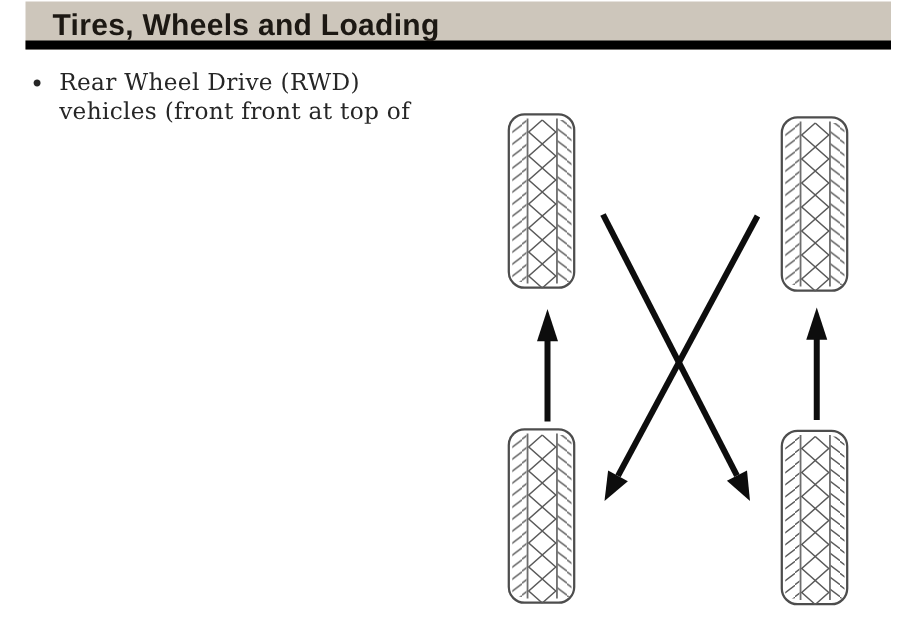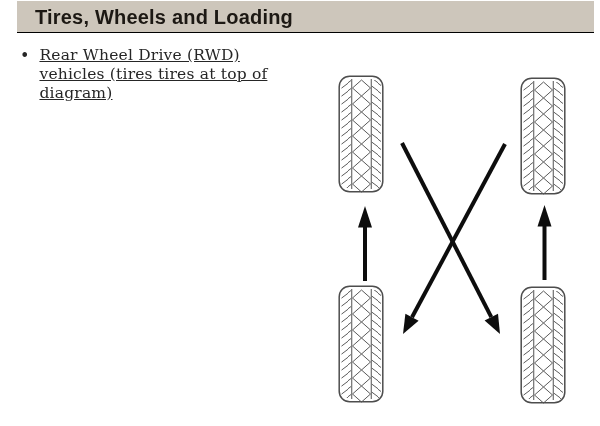--- a/index.html
+++ b/index.html
@@ -12,21 +12,21 @@
   .page {
     position: relative;
     width: 600px; height: 426px;
     background: #ffffff;
   }
   .title-bar {
     position: absolute;
     left: 17px; top: 1px;
     width: 577px; height: 32px;
     background: #cdc6bb;
-    border-bottom: 1px solid #000000;
+    border-bottom: 6px solid #000000;
     box-sizing: border-box;
   }
   .title-bar h1 {
     margin: 0;
     padding: 5px 0 0 18px;
     font-family: "Liberation Sans", sans-serif;
     font-size: 20px;
     font-weight: bold;
     letter-spacing: 0.2px;
     color: #1c1813;
@@ -45,42 +45,41 @@
     color: #262626;
     margin-right: 10px;
   }
   .bullet-lines {
     font-family: "DejaVu Serif", serif;
     font-size: 15.5px;
     line-height: 19px;
     letter-spacing: 0.2px;
     color: #262626;
   }
-  .bullet-lines span { display: block; white-space: nowrap; text-decoration: underline; }
+  .bullet-lines span { display: block; white-space: nowrap; }
   .diagram-svg {
     position: absolute;
     left: 320px; top: 60px;
     width: 260px; height: 366px;
   }
 </style>
 </head>
 <body>
 
 <div class="page">
 
   <header class="title-bar" style="background: rgb(205, 198, 187);">
     <h1>Tires, Wheels and Loading</h1>
   </header>
 
   <div class="bullet-item">
     <span class="bullet-marker">•</span>
     <span class="bullet-lines">
       <span>Rear Wheel Drive (RWD)</span>
-      <span>vehicles (tires tires at top of</span>
-      <span>diagram)</span>
+      <span>vehicles (front front at top of</span>
     </span>
   </div>
 
   <svg class="diagram-svg" viewBox="320 60 260 366" xmlns="http://www.w3.org/2000/svg">
     <defs>
       <pattern id="hatchL" width="10" height="8" patternUnits="userSpaceOnUse">
         <line x1="-1" y1="8.5" x2="11" y2="-0.5" stroke="#5a5a5a" stroke-width="1"></line>
       </pattern>
       <pattern id="hatchR" width="10" height="8" patternUnits="userSpaceOnUse">
         <line x1="-1" y1="-0.5" x2="11" y2="8.5" stroke="#5a5a5a" stroke-width="1"></line>

